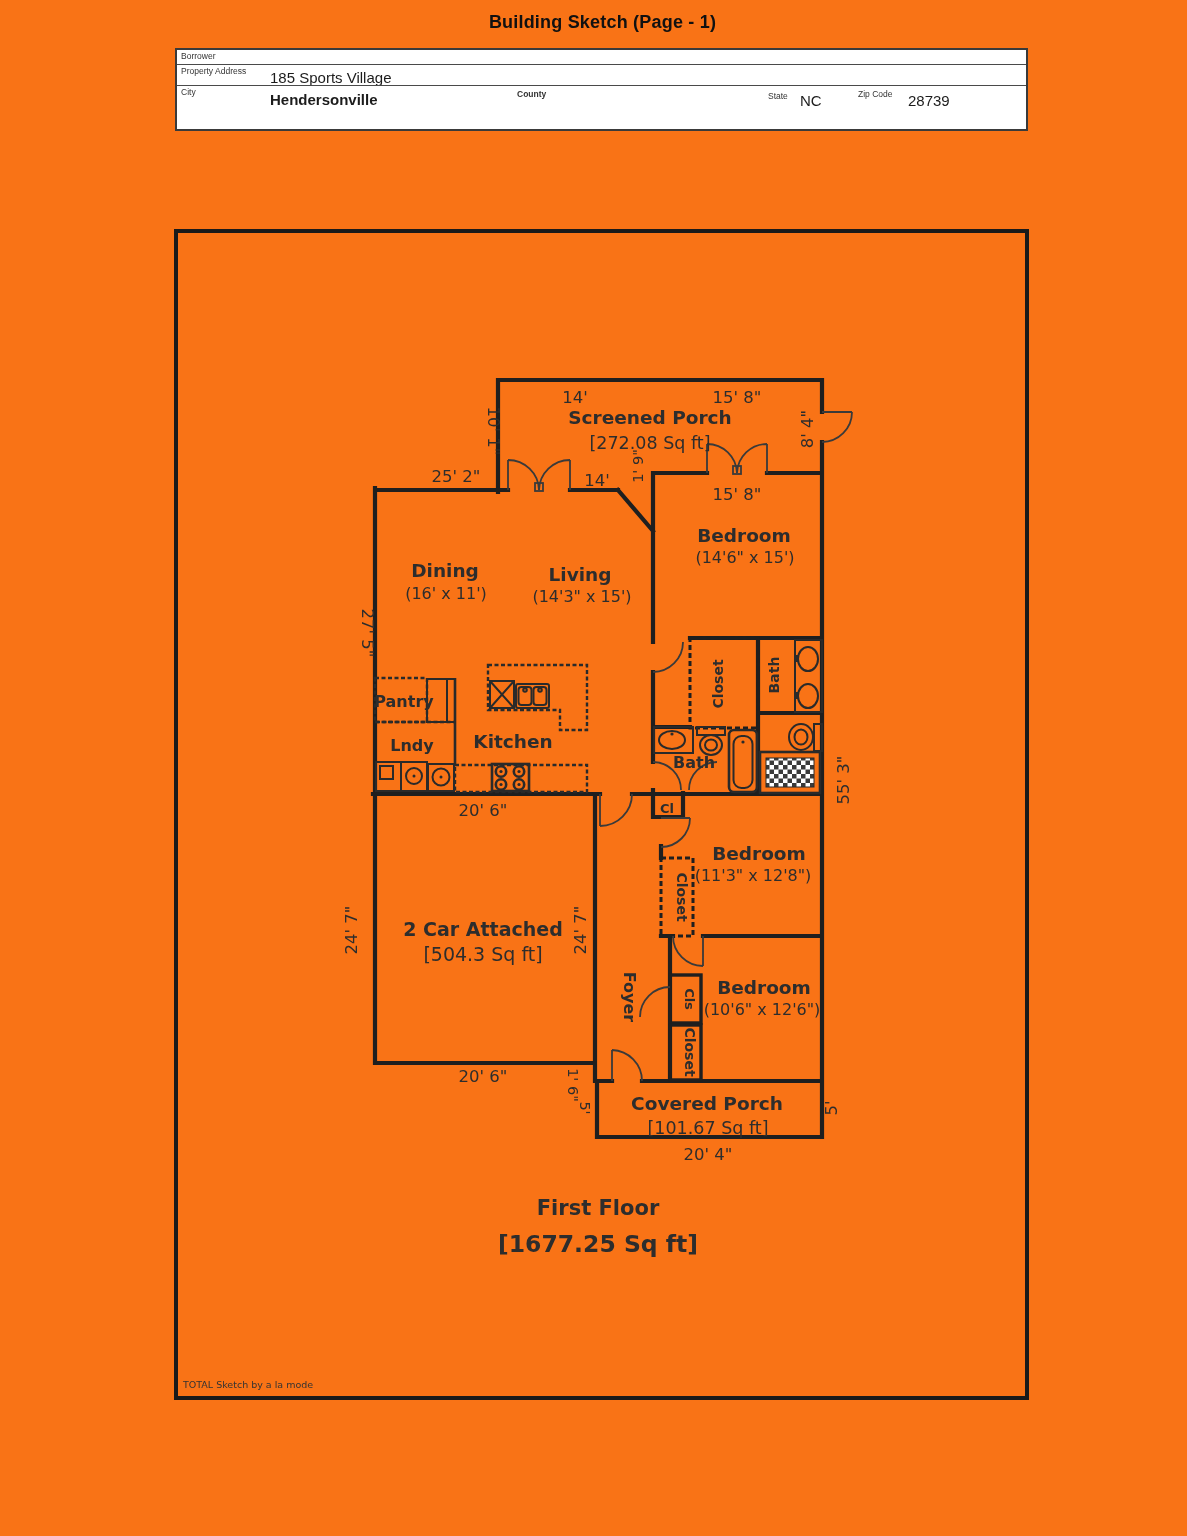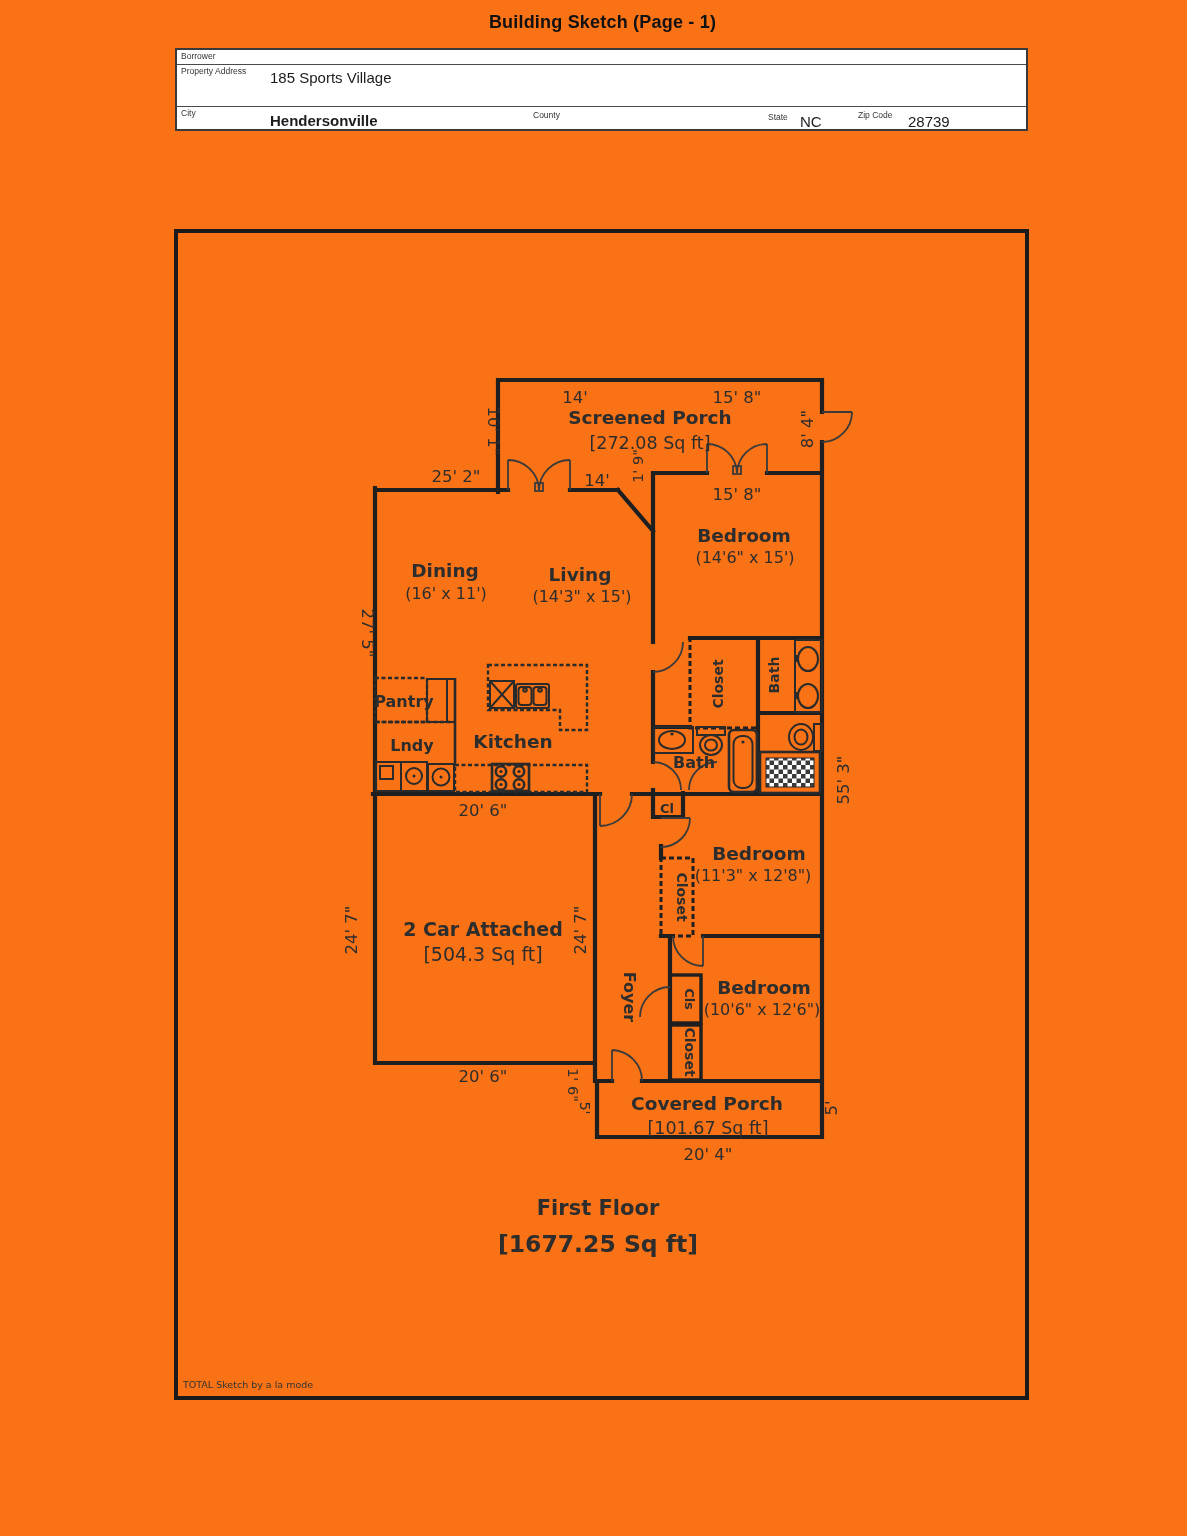--- a/index.html
+++ b/index.html
@@ -46,24 +46,24 @@
   <div class="doc-title">Building Sketch (Page - 1)</div>
 
   <div class="form-box">
     <div class="frow" style="height:14px;padding-left:8px;">
       <span class="flabel">Borrower</span>
     </div>
     <div class="frow" style="height:21px;">
       <span class="flabel">Property Address</span>
       <span class="fval" style="left:93px;top:4px;">185 Sports Village</span>
     </div>
-    <div class="frow" style="height:23px;margin-top:21px;">
+    <div class="frow" style="height:23px;">
       <span class="flabel">City</span>
       <span class="fval" style="left:93px;top:5px;font-weight:bold;">Hendersonville</span>
-      <span class="flabel" style="left:356px;top:3px;">County</span>
+      <span class="flabel" style="left:340px;top:3px;font-weight:bold;">County</span>
       <span class="flabel" style="left:591px;top:5px;">State</span>
       <span class="fval" style="left:623px;top:6px;">NC</span>
       <span class="flabel" style="left:681px;top:3px;">Zip Code</span>
       <span class="fval" style="left:731px;top:6px;">28739</span>
     </div>
   </div>
 
   <svg class="plan-svg" width="1187" height="1536" viewBox="0 0 1187 1536">
     <defs>
       <pattern id="chk" width="9" height="9" patternUnits="userSpaceOnUse">

